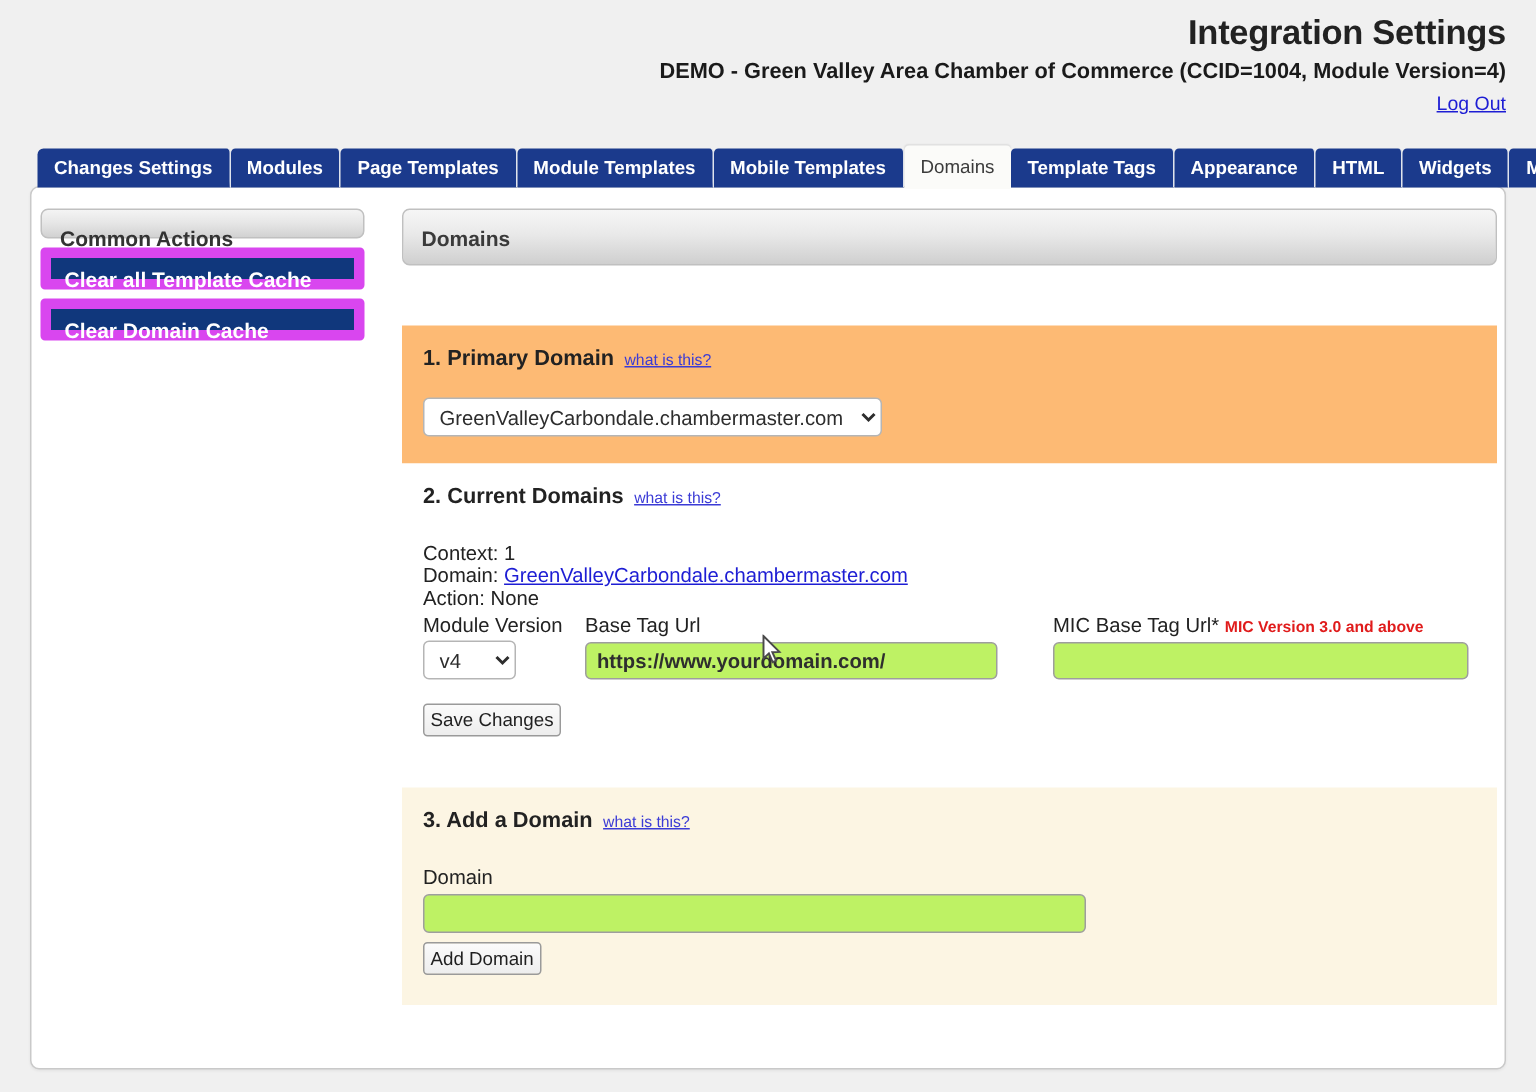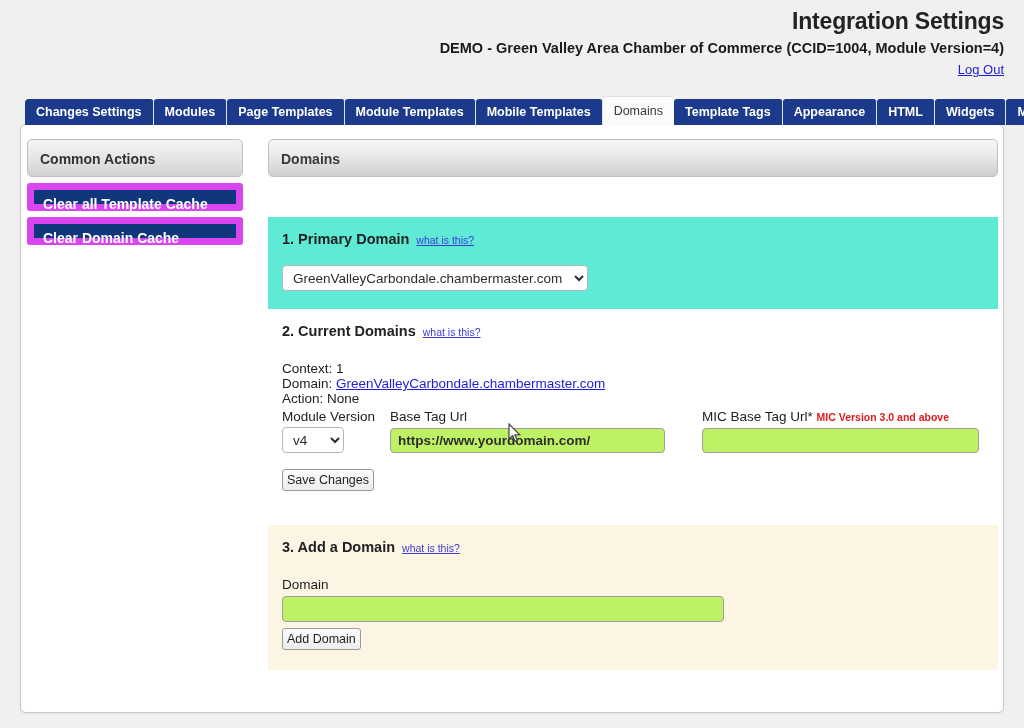--- a/index.html
+++ b/index.html
@@ -92,21 +92,21 @@
   }
 
   
   #sidebar {
     position: absolute;
     left: 6px;
     top: 14px;
     width: 216px;
   }
   #sidebar-header {
-    height: 38px;
+    height: 20px;
     line-height: 38px;
     padding-left: 12px;
     font-size: 14px;
     font-weight: bold;
     color: #333;
     background: linear-gradient(to bottom, #f4f4f4 0%, #e6e6e6 48%, #d2d2d2 100%);
     border: 1px solid #c0c0c0;
     border-radius: 5px;
   }
   .side-btn {
@@ -140,21 +140,21 @@
     color: #3a3a3a;
     background: linear-gradient(to bottom, #f6f6f6 0%, #e9e9e9 45%, #cfcfcf 100%);
     border: 1px solid #c0c0c0;
     border-radius: 5px;
   }
 
   .section {
     padding: 14px 8px 18px 8px;
     margin-top: 0;
   }
-  .section.tint-gray { background: #5eead4; margin-top: 40px; }
+  .section.tint-gray { background: #fdba74; margin-top: 40px; }
   .section.plain     { background: #ffffff; }
   .section.tint-cream{ background: #fcf5e3; margin-top: 16px; padding-bottom: 20px; }
 
   .sec-title {
     font-size: 14.5px;
     font-weight: bold;
     color: #222;
     display: flex;
     align-items: baseline;
     gap: 7px;

